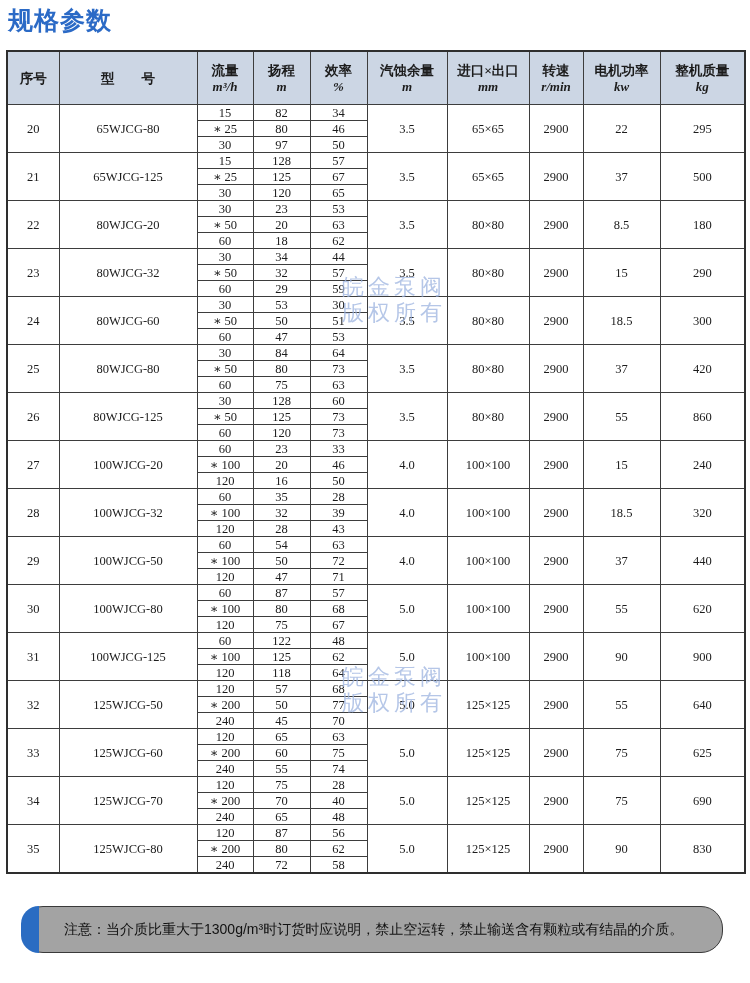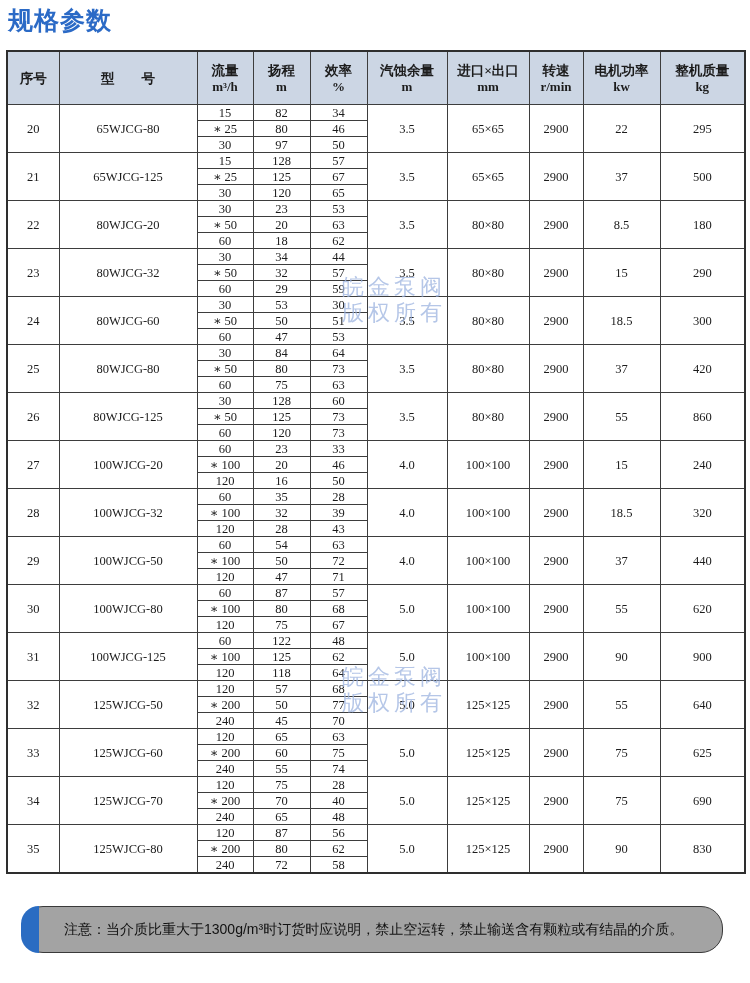--- a/index.html
+++ b/index.html
@@ -44,21 +44,21 @@
     white-space:nowrap;
   }
   table.spec th{
     background:var(--header-bg);
     height:46px;
     font-size:13.5px;
     font-weight:bold;
     padding:10px 0;
   }
   .h-label{line-height:17px;}
-  .h-unit{line-height:15px;font-weight:bold;font-size:13px;}
+  .h-unit{line-height:15px;font-weight:bold;font-size:13px;font-style:italic;}
   table.spec td{
     height:15px;
     font-size:12.5px;
     line-height:14px;
     padding:0.5px 1px;
   }
   col.c-no{width:52px;}
   col.c-model{width:138px;}
   col.c-flow{width:56px;}
   col.c-head{width:57px;}

